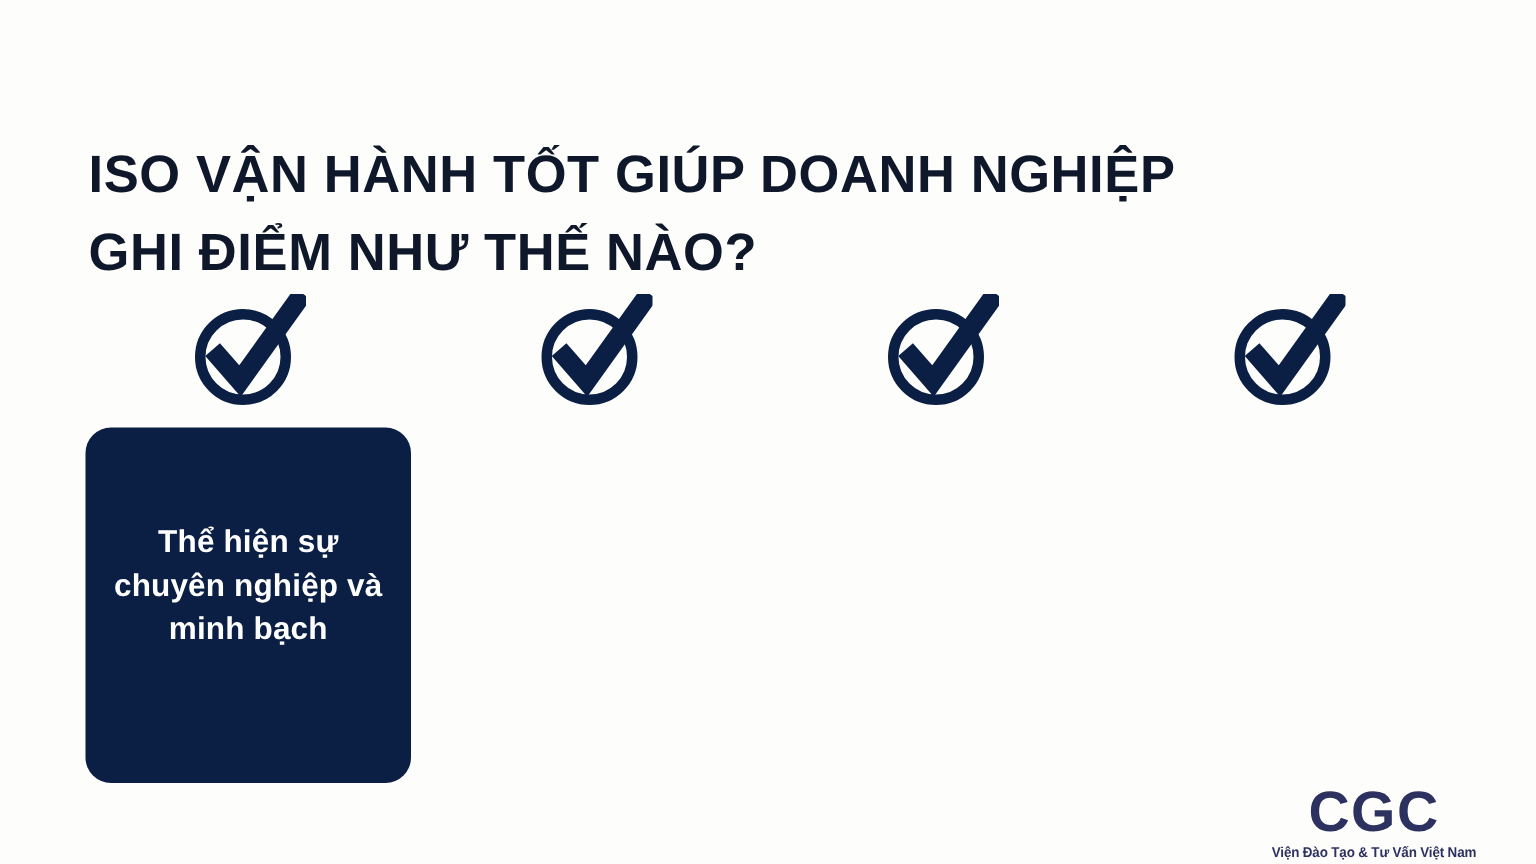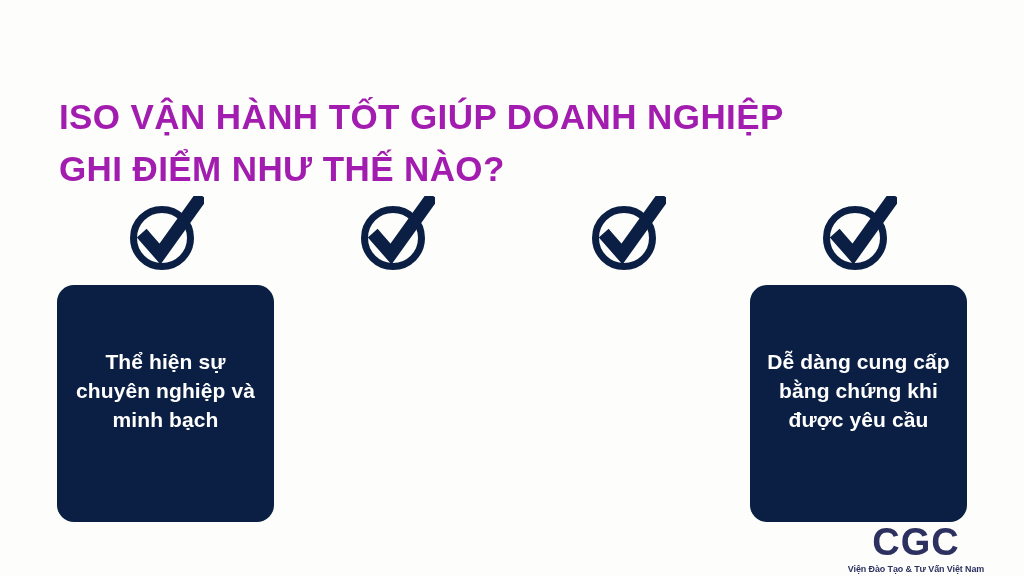--- a/index.html
+++ b/index.html
@@ -21,21 +21,21 @@
     background: #fdfdfb;
     box-sizing: border-box;
   }
 
   
   .heading {
     position: absolute;
     left: 59px;
     top: 68px;
     width: 910px;
-    color: #a21caf;
+    color: #0f172a;
     font-size: 35px;
     font-weight: bold;
     line-height: 52px;
     letter-spacing: 0.4px;
     text-transform: uppercase;
     font-family: "Liberation Sans", sans-serif;
   }
   .heading .line {
     display: block;
     white-space: nowrap;
@@ -166,23 +166,20 @@
       </span>
     </div>
 
     <div class="column">
       <span class="icon-wrap">
         <svg viewBox="0 0 76 78" xmlns="http://www.w3.org/2000/svg" aria-hidden="true">
           <circle cx="34" cy="42" r="28.5" fill="none" stroke="#0b1f44" stroke-width="7"></circle>
           <path d="M18 42 L32 58 L70 5" fill="none" stroke="#0b1f44" stroke-width="13" stroke-linecap="square" stroke-linejoin="miter"></path>
         </svg>
       </span>
-      <div class="card">
-        <div class="card-text">Dễ dàng cung cấp bằng chứng khi được yêu cầu</div>
-      </div>
     </div>
 
   </div>
 
   <div class="logo">
     <span class="logo-mark">CGC</span>
     <span class="logo-tagline">Viện Đào Tạo &amp; Tư Vấn Việt Nam</span>
   </div>
 
 </div>

